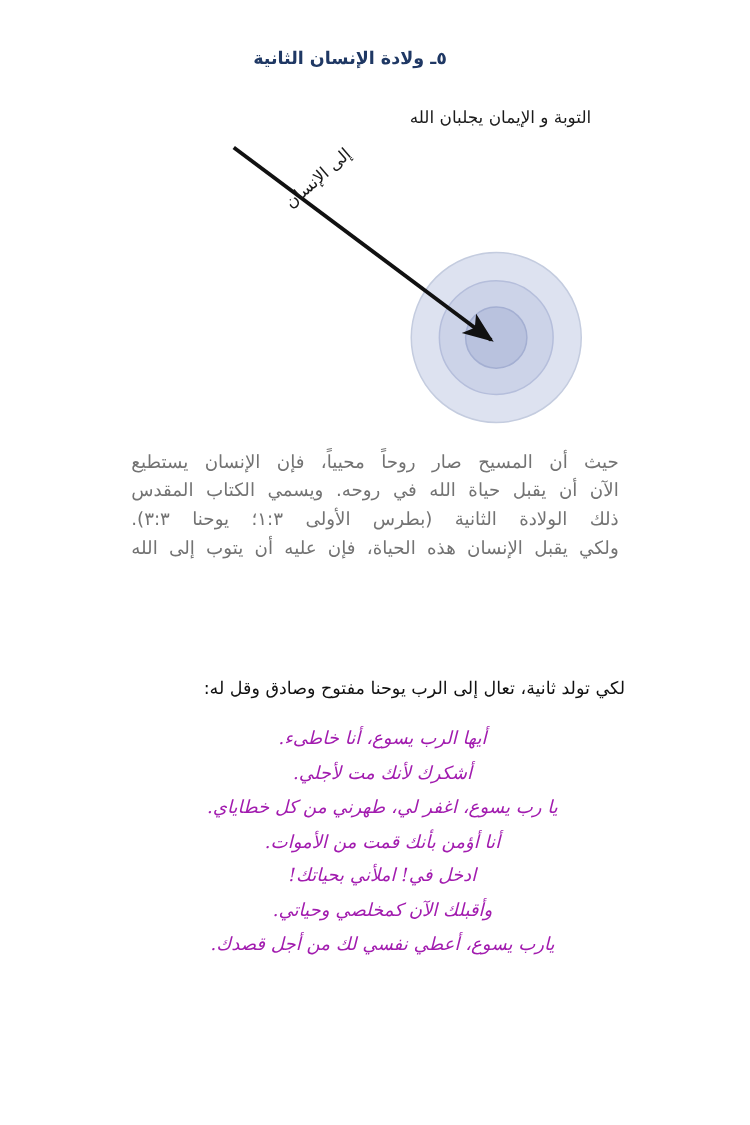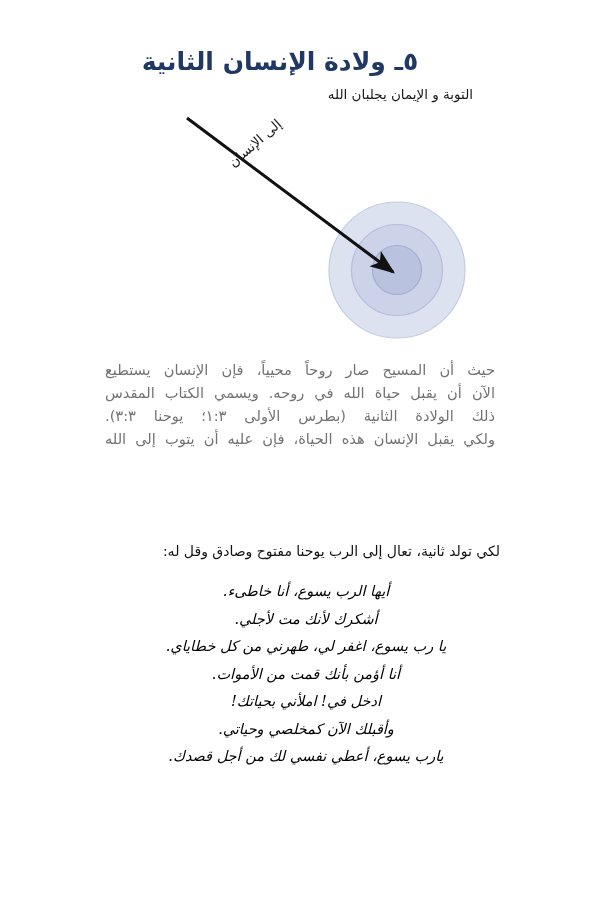--- a/index.html
+++ b/index.html
@@ -31,21 +31,21 @@
     top: 30px;
     left: 0;
     width: 600px;
     text-align: center;
     padding-right: 40px;
     box-sizing: border-box;
   }
   .doc-title {
     display: inline-block;
     font-family: "DejaVu Sans", "Liberation Sans", sans-serif;
-    font-size: 25px;
+    font-size: 14px;
     font-weight: bold;
     color: #1f3864;
     letter-spacing: 0px;
     direction: rtl;
     unicode-bidi: embed;
     white-space: nowrap;
   }
 
   
   .diagram {
@@ -131,21 +131,21 @@
     top: 578px;
     left: 0;
     width: 600px;
     padding-left: 12px;
     box-sizing: border-box;
     direction: rtl;
     text-align: center;
     font-style: italic;
     font-size: 14.5px;
     line-height: 27.5px;
-    color: #000000;
+    color: #a21caf;
     font-family: "DejaVu Serif", "Liberation Serif", serif;
   }
   .prayer-lines .pl {
     display: block;
     white-space: nowrap;
   }
 </style>
 </head>
 <body>
 

